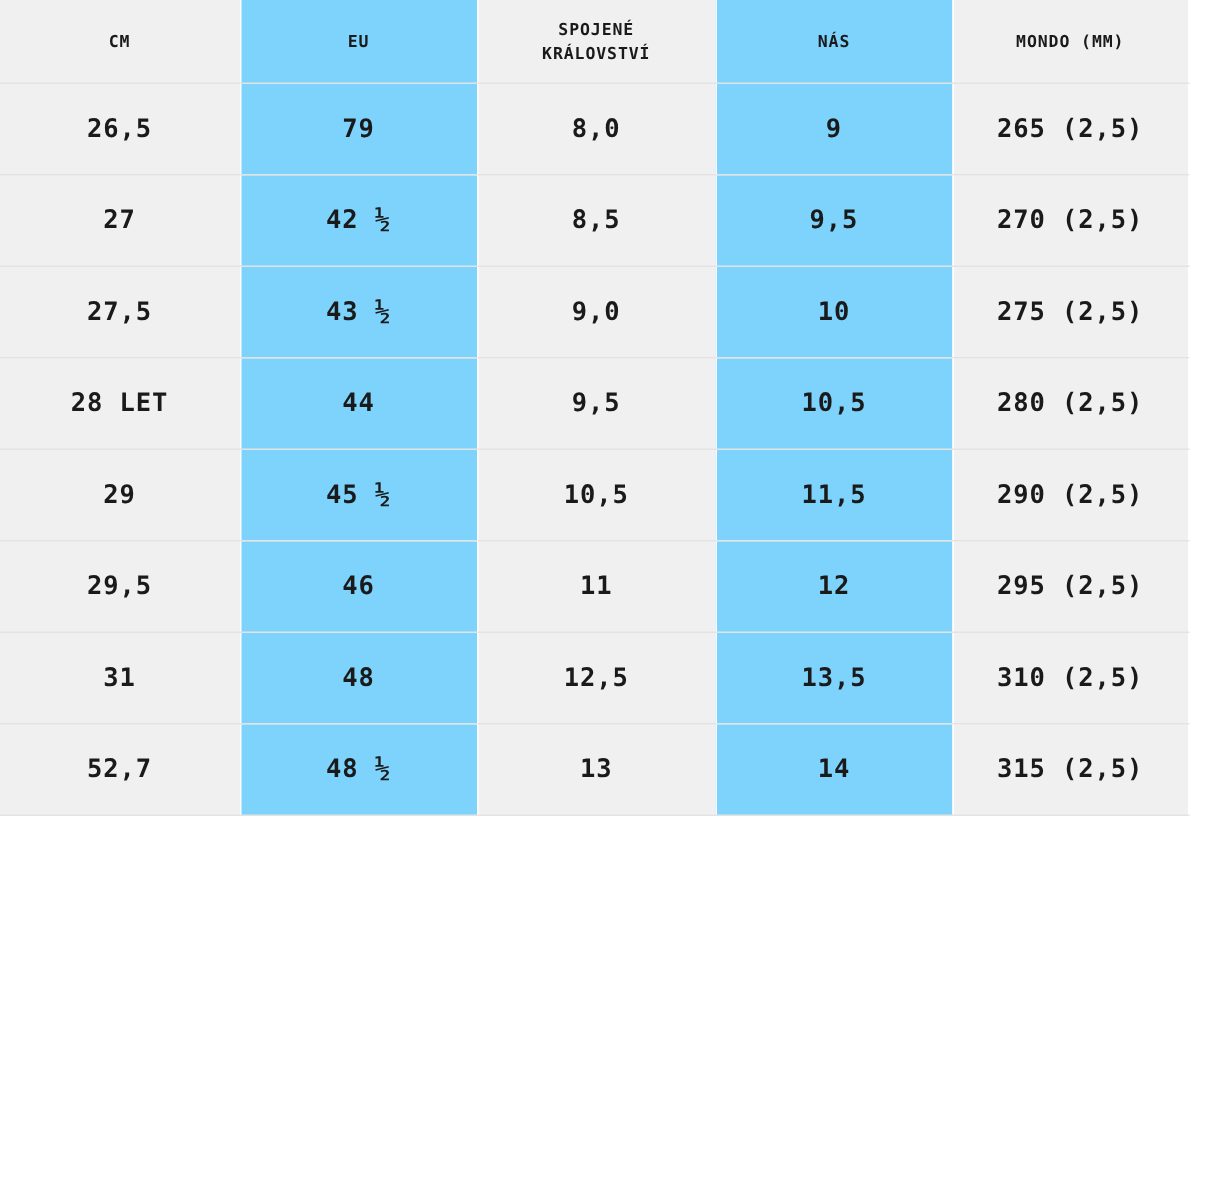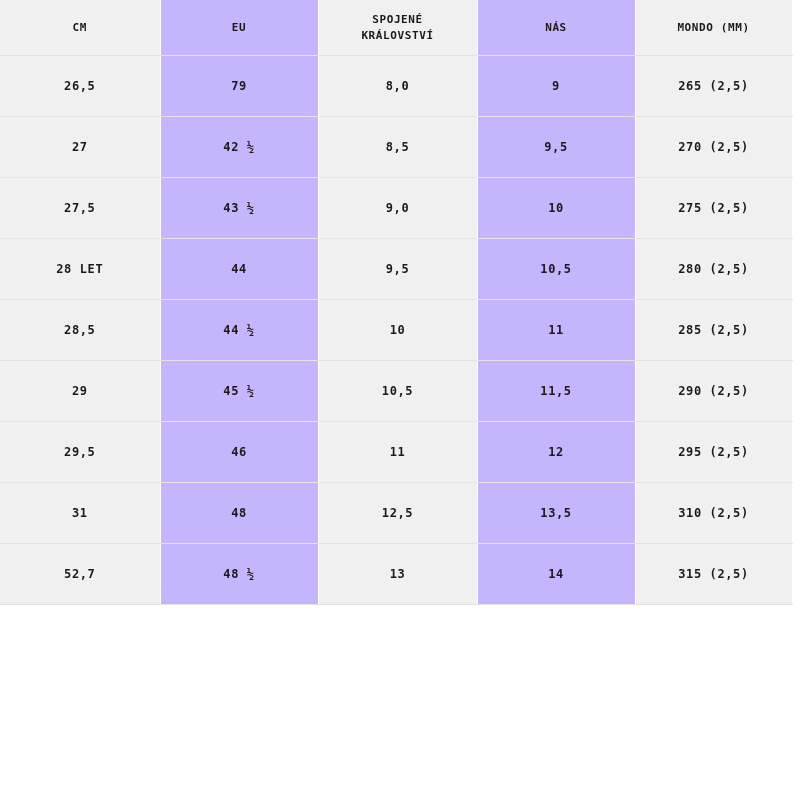--- a/index.html
+++ b/index.html
@@ -40,34 +40,34 @@
     height: 55px;
     font-size: 11px;
     font-weight: 700;
     letter-spacing: 0.6px;
     line-height: 1.45;
     padding: 0 4px;
   }
 
   #size-table td {
     height: 60px;
-    font-size: 12px;
+    font-size: 17px;
     font-weight: 700;
     letter-spacing: 0.6px;
     padding: 0 20px;
   }
 
   
   #size-table th.shade,
   #size-table td.shade {
     background: #f0f0f0;
   }
   #size-table th.plain,
   #size-table td.plain {
-    background: #c4b5fd;
+    background: #7dd3fc;
   }
 
   #size-table tbody tr:last-child th,
   #size-table tbody tr:last-child td {
     border-bottom: 1px solid #e3e3e3;
   }
 
   .hdr-line { display: block; }
 </style>
 </head>
@@ -124,27 +124,20 @@
         <td class="shade">275 (2,5)</td>
       </tr>
       <tr>
         <td class="shade">28 LET</td>
         <td class="plain">44</td>
         <td class="shade">9,5</td>
         <td class="plain">10,5</td>
         <td class="shade">280 (2,5)</td>
       </tr>
       <tr>
-        <td class="shade">28,5</td>
-        <td class="plain">44 ½</td>
-        <td class="shade">10</td>
-        <td class="plain">11</td>
-        <td class="shade">285 (2,5)</td>
-      </tr>
-      <tr>
         <td class="shade">29</td>
         <td class="plain">45 ½</td>
         <td class="shade">10,5</td>
         <td class="plain">11,5</td>
         <td class="shade">290 (2,5)</td>
       </tr>
       <tr>
         <td class="shade">29,5</td>
         <td class="plain">46</td>
         <td class="shade">11</td>

